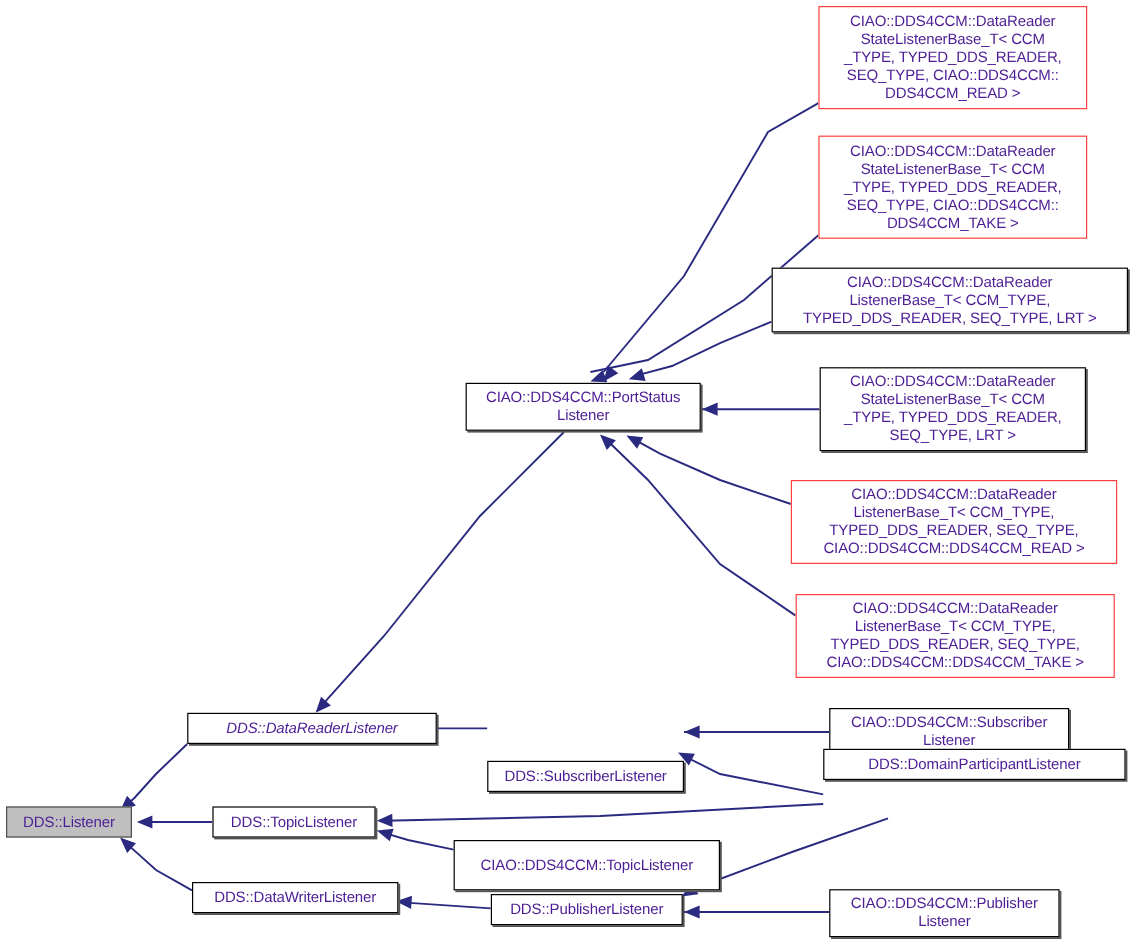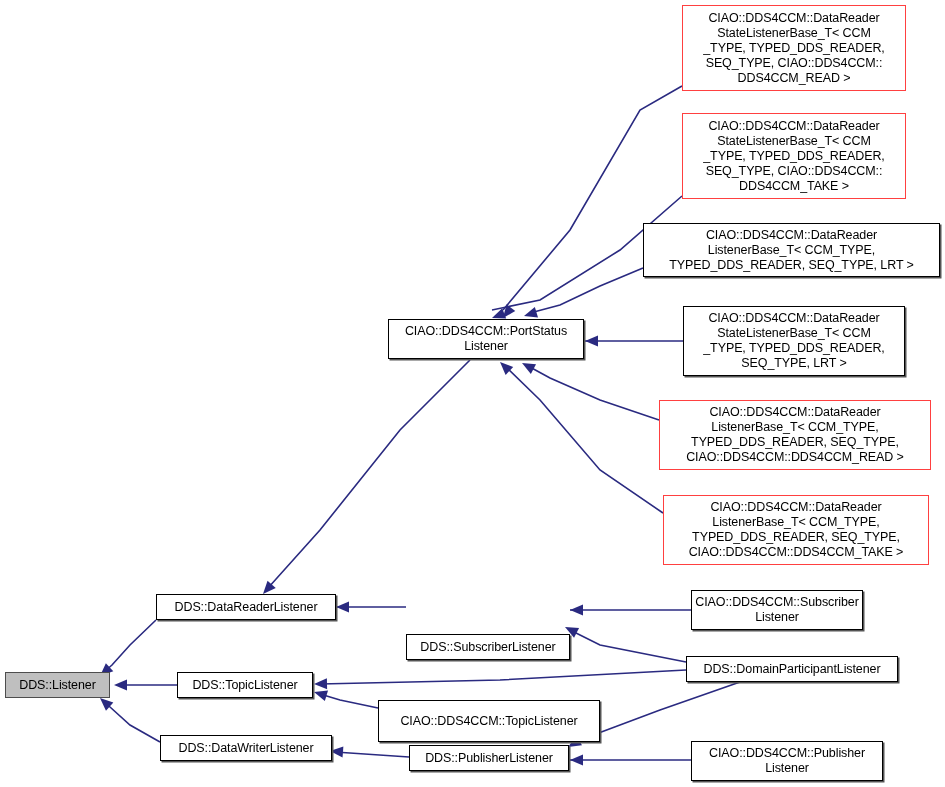--- a/index.html
+++ b/index.html
@@ -24,21 +24,21 @@
   }
   .node {
     position: absolute;
     box-sizing: border-box;
     display: flex;
     align-items: center;
     justify-content: center;
     text-align: center;
     background: #ffffff;
     border: 1px solid #000000;
-    color: #000000;
+    color: #4c1d95;
     font-size: 12.5px;
     line-height: 15px;
     letter-spacing: -0.1px;
     white-space: pre-line;
     z-index: 5;
   }
   .node.red {
     border: 1px solid #ff4040;
   }
   .node.gray {
@@ -152,26 +152,26 @@
       <div class="node red" style="left: 659px; top: 400px; width: 272px; height: 70px;"><span class="node-label">CIAO::DDS4CCM::DataReader
 ListenerBase_T&lt; CCM_TYPE,
 TYPED_DDS_READER, SEQ_TYPE,
 CIAO::DDS4CCM::DDS4CCM_READ &gt;</span></div>
       <div class="node red" style="left: 663px; top: 495px; width: 266px; height: 70px;"><span class="node-label">CIAO::DDS4CCM::DataReader
 ListenerBase_T&lt; CCM_TYPE,
 TYPED_DDS_READER, SEQ_TYPE,
 CIAO::DDS4CCM::DDS4CCM_TAKE &gt;</span></div>
       <div class="node shadow" style="left: 388px; top: 319px; width: 196px; height: 40px;"><span class="node-label">CIAO::DDS4CCM::PortStatus
 Listener</span></div>
-      <div class="node shadow" style="left: 156px; top: 594px; width: 180px; height: 26px;"><span class="node-label">DDS::DataReaderListener</span></div>
+      <div class="node shadow" style="left: 156px; top: 594px; width: 208px; height: 26px; font-style: italic;"><span class="node-label">DDS::DataReaderListener</span></div>
       <div class="node shadow" style="left: 406px; top: 594px; width: 164px; height: 26px; margin-top: 40px;"><span class="node-label">DDS::SubscriberListener</span></div>
-      <div class="node shadow" style="left: 691px; top: 590px; width: 172px; height: 40px;"><span class="node-label">CIAO::DDS4CCM::Subscriber
+      <div class="node shadow" style="left: 691px; top: 590px; width: 200px; height: 40px;"><span class="node-label">CIAO::DDS4CCM::Subscriber
 Listener</span></div>
       <div class="node gray" style="left: 5px; top: 672px; width: 105px; height: 26px;"><span class="node-label">DDS::Listener</span></div>
       <div class="node shadow" style="left: 177px; top: 672px; width: 136px; height: 26px; text-align: right;"><span class="node-label">DDS::TopicListener</span></div>
-      <div class="node shadow" style="left: 686px; top: 656px; width: 212px; height: 26px; text-align: center;"><span class="node-label">DDS::DomainParticipantListener</span></div>
+      <div class="node shadow" style="left: 686px; top: 624px; width: 252px; height: 26px; text-align: center;"><span class="node-label">DDS::DomainParticipantListener</span></div>
       <div class="node shadow" style="left: 378px; top: 700px; width: 222px; height: 42px;"><span class="node-label">CIAO::DDS4CCM::TopicListener</span></div>
       <div class="node shadow" style="left: 160px; top: 735px; width: 172px; height: 26px;"><span class="node-label">DDS::DataWriterListener</span></div>
       <div class="node shadow" style="left: 409px; top: 745px; width: 160px; height: 26px;"><span class="node-label">DDS::PublisherListener</span></div>
       <div class="node shadow" style="left: 691px; top: 741px; width: 192px; height: 40px;"><span class="node-label">CIAO::DDS4CCM::Publisher
 Listener</span></div>
     </div>
 </div>
 
 </body></html>

